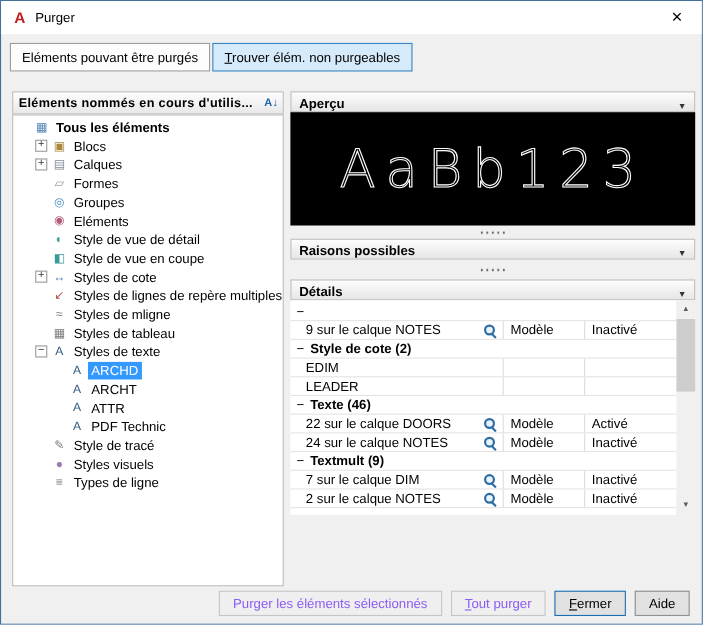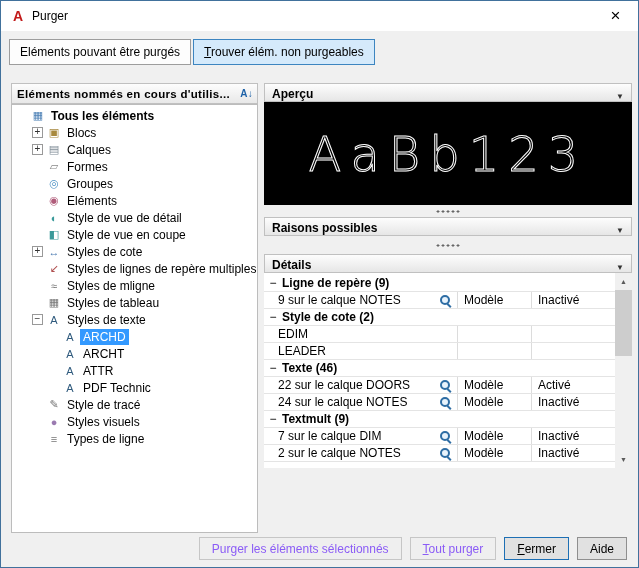--- a/index.html
+++ b/index.html
@@ -210,21 +210,20 @@
     </div>
 
     <div class="sec-header">
       <span>Détails</span>
       <span class="chev">▼</span>
     </div>
     <div class="details-area">
       <div class="details-table">
           <div class="drow group">
             <span class="gm">−</span>
-            <span>Ligne de repère (9)</span>
           </div>
           <div class="drow item">
             <span class="c c1">9 sur le calque NOTES</span>
             <span class="c c2">
               <span class="zoom"></span>
             </span>
             <span class="c c3">Modèle</span>
             <span class="c c4">Inactivé</span>
           </div>
           <div class="drow group">

